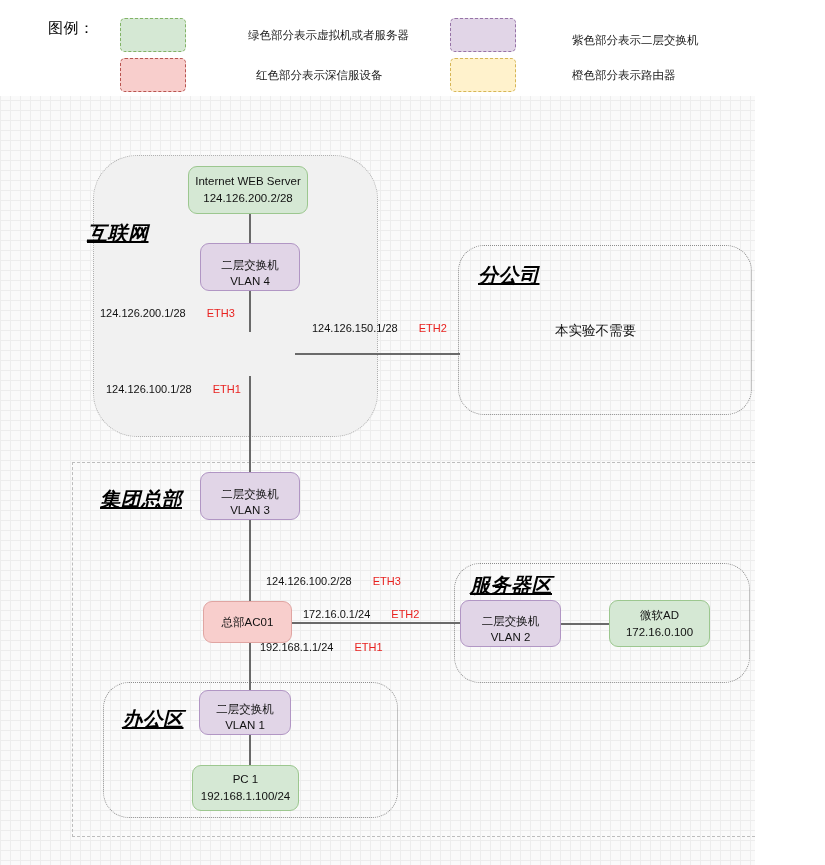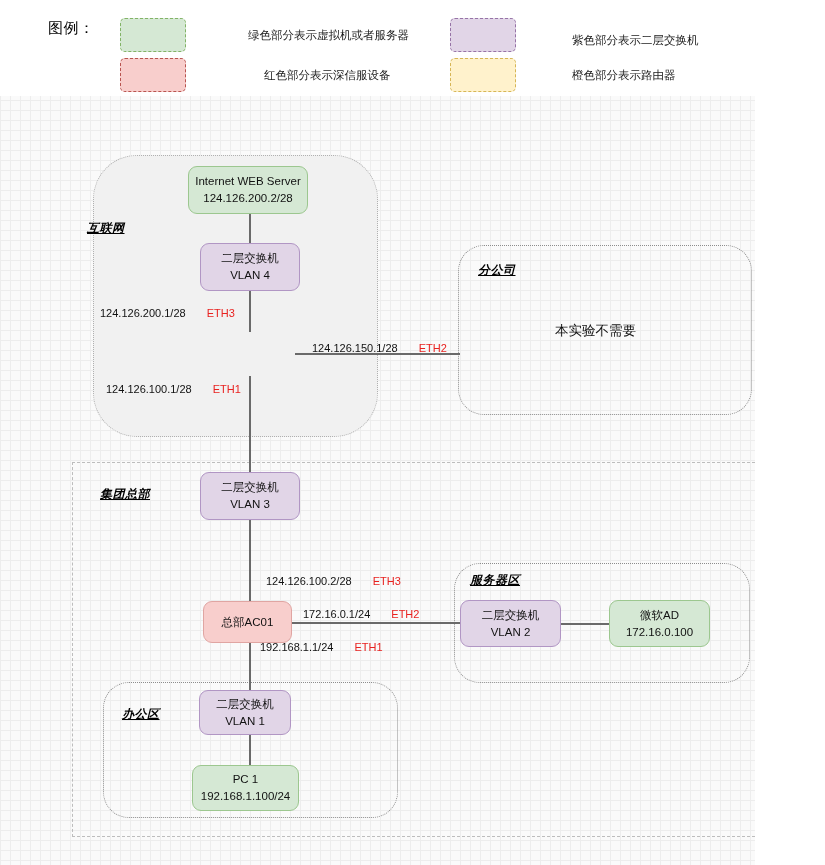--- a/index.html
+++ b/index.html
@@ -68,21 +68,21 @@
   .region.rect-dashed {
     background: transparent;
     border: 1.4px dashed #bdbdbd;
     border-radius: 0;
   }
   .region-title {
     position: absolute;
     font-weight: bold;
     font-style: italic;
     text-decoration: underline;
-    font-size: 12px;
+    font-size: 20px;
     color: #000;
     white-space: nowrap;
     letter-spacing: 0.5px;
     text-align: right;
   }
   .region-note {
     position: absolute;
     font-size: 13.5px;
     color: #111;
     white-space: nowrap;
@@ -101,21 +101,21 @@
     justify-content: center;
     text-align: center;
     line-height: 1.45;
     color: #111;
     font-size: 11.5px;
     z-index: 5;
   }
   .node .l1 { display:block; white-space: nowrap; }
   .node .l2 { display:block; white-space: nowrap; }
   .node.green  { background:#d5e8d4; border-color:#9cc78f; }
-  .node.purple { background:#e1d5e7; border-color:#b196c4; }
+  .node.purple { background:#e1d5e7; border-color:#b196c4;justify-content:flex-end; }
   .node.orange { background:#ffe6cc; border-color:#e5ab3a; }
   .node.red    { background:#f8cecc; border-color:#e0a5a2; }
 
   
   .link {
     position: absolute;
     background: #6a6a6a;
     z-index: 1;
   }
   .link.v { width: 1.6px; }
@@ -137,21 +137,21 @@
 <div id="canvas">
 
   <div class="legend-band"></div>
 
   <div class="legend-title">图例：</div>
 
   <div class="swatch" style="left:120px; top:18px; width:64px; height:32px; background:#d5e8d4; border-color:#82b366;"></div>
   <div class="legend-text" style="left:212px; top:28px;">绿色部分表示虚拟机或者服务器</div>
 
   <div class="swatch" style="left:120px; top:58px; width:64px; height:32px; background:#f8cecc; border-color:#b85450;"></div>
-  <div class="legend-text" style="left:228px; top:68px;">红色部分表示深信服设备</div>
+  <div class="legend-text" style="left:220px; top:68px;">红色部分表示深信服设备</div>
 
   <div class="swatch" style="left:450px; top:18px; width:64px; height:32px; background:#e1d5e7; border-color:#9673a6;"></div>
   <div class="legend-text" style="left:536px; top:33px;">紫色部分表示二层交换机</div>
 
   <div class="swatch" style="left:450px; top:58px; width:64px; height:32px; background:#fff2cc; border-color:#d6b656;"></div>
   <div class="legend-text" style="left:536px; top:68px;">橙色部分表示路由器</div>
 
   <div class="region rect-dashed" style="left:72px; top:462px; width:733px; height:375px;"></div>
   <div class="region-title" style="left:100px; top:486px;">集团总部</div>
 
@@ -223,21 +223,21 @@
 
   <div class="node green" style="left:192px; top:765px; width:107px; height:46px;">
     <span class="l1">PC 1</span>
     <span class="l2">192.168.1.100/24</span>
   </div>
 
   <div class="lbl" style="left:100px; top:307px;">
     <span class="ip">124.126.200.1/28</span><span class="eth">ETH3</span>
   </div>
 
-  <div class="lbl" style="left:312px; top:342px;">
+  <div class="lbl" style="left:312px; top:322px;">
     <span class="ip">124.126.150.1/28</span><span class="eth">ETH2</span>
   </div>
 
   <div class="lbl" style="left:106px; top:383px;">
     <span class="ip">124.126.100.1/28</span><span class="eth">ETH1</span>
   </div>
 
   <div class="lbl" style="left:266px; top:575px;">
     <span class="ip">124.126.100.2/28</span><span class="eth">ETH3</span>
   </div>

